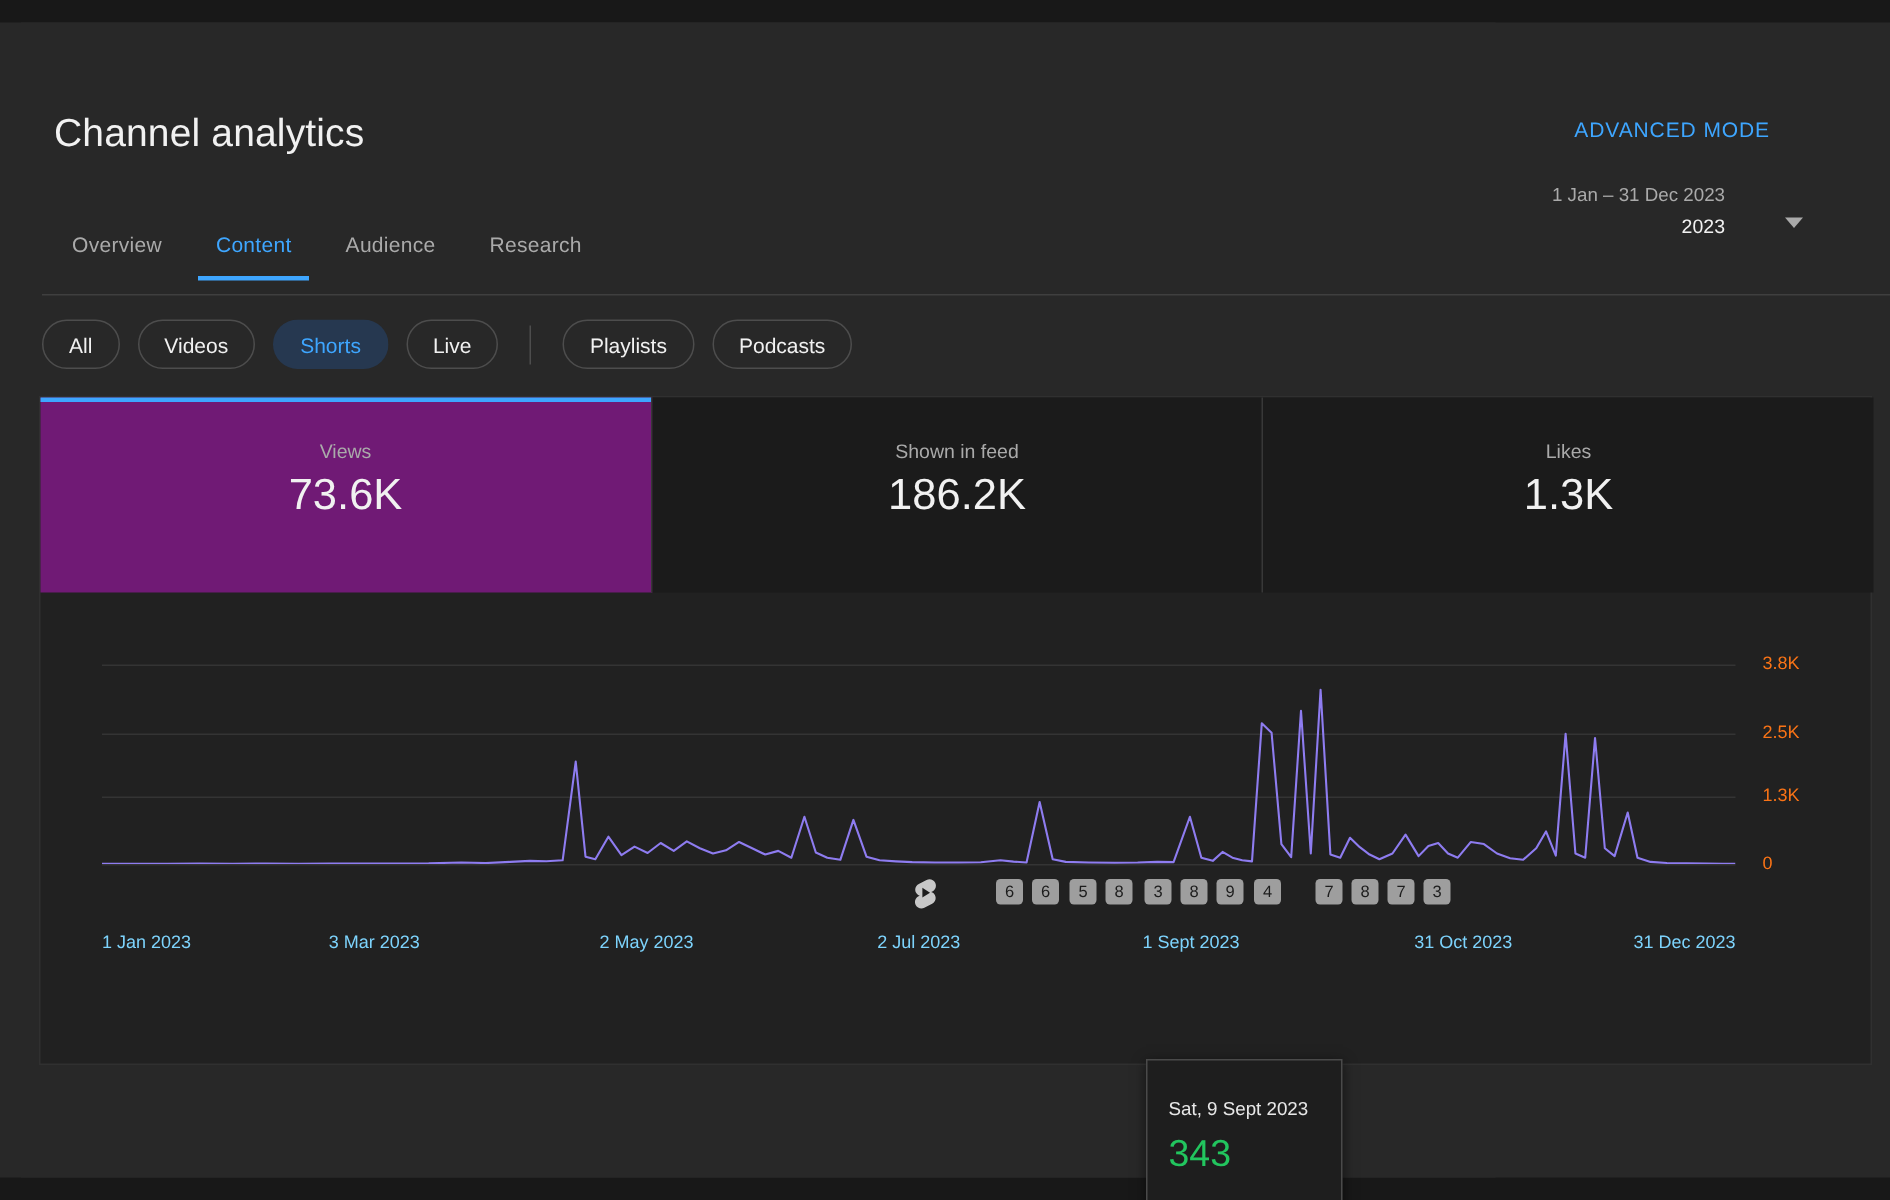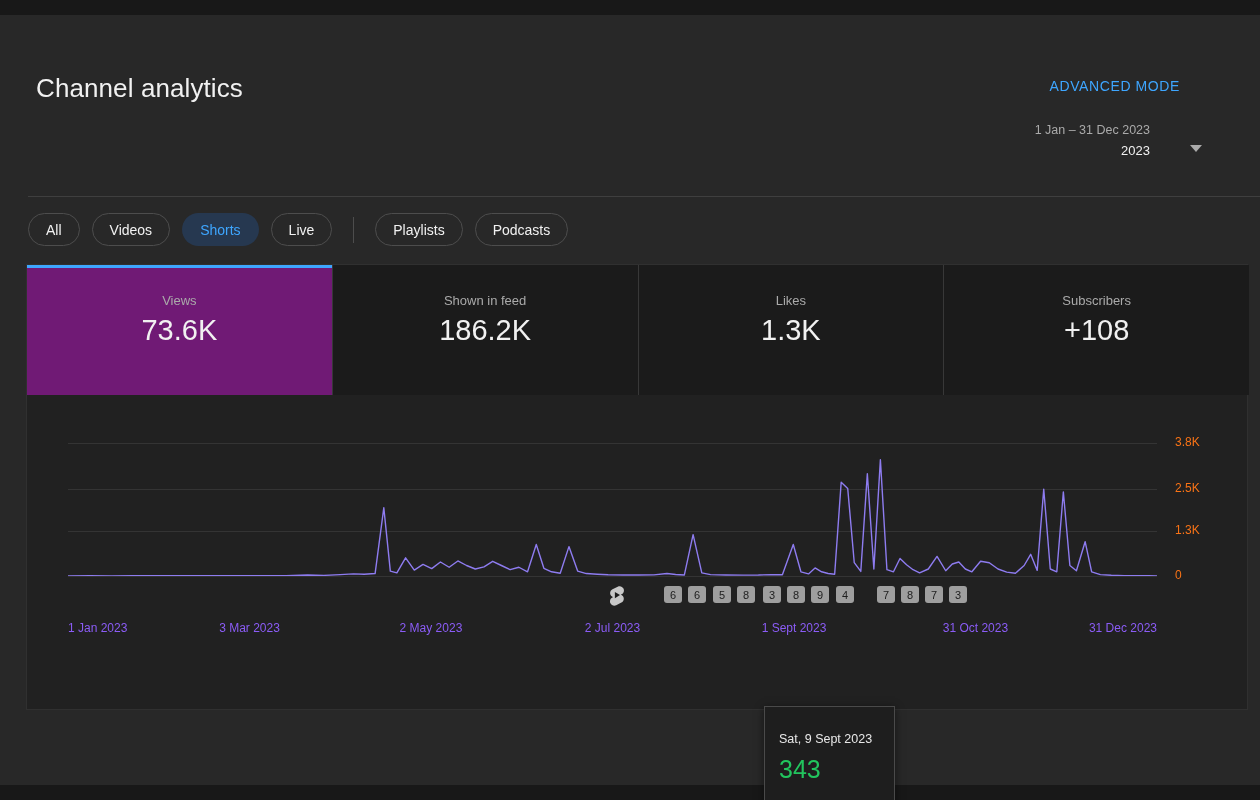--- a/index.html
+++ b/index.html
@@ -139,21 +139,21 @@
   .gridline {
     position: absolute; left: 41px; width: 1089px; height: 1px;
     background: #343434;
   }
   .ylabel {
     position: absolute; left: 1148px;
     font-size: 12px; color: #f97316; transform: translateY(-8px);
   }
   .xlabel {
     position: absolute; top: 226px;
-    font-size: 12px; color: #8b5cf6;
+    font-size: 12px; color: #7dd3fc;
     transform: translateX(-50%); white-space: nowrap; text-align: center;
   }
   .markers {
     position: absolute; left: 0; top: 191px;
     width: 1222px; height: 20px;
   }
   .shorts-icon {
     position: absolute; left: 578px; top: 189px;
     width: 22px; height: 22px;
   }
@@ -196,20 +196,26 @@
 
   <div class="page-title">Channel analytics</div>
   <div class="advanced-mode">ADVANCED MODE</div>
 
   <div class="daterange">
     <div class="dr-sub">1 Jan – 31 Dec 2023</div>
     <div class="dr-main">2023</div>
     <div class="dr-arrow"></div>
   </div>
 
+  <div class="tabs" id="tabs">
+        <div class="tab">Overview</div>
+        <div class="tab active">Content</div>
+        <div class="tab">Audience</div>
+        <div class="tab">Research</div>
+      </div>
   <div class="tab-underline"></div>
 
   <div class="chips" id="chips">
         <div class="chip">All</div>
         <div class="chip">Videos</div>
         <div class="chip selected">Shorts</div>
         <div class="chip">Live</div>
         <div class="chip-divider"></div>
         <div class="chip">Playlists</div>
         <div class="chip">Podcasts</div>
@@ -222,24 +228,20 @@
             <div class="metric-label">Views</div>
             <div class="metric-value">73.6K</div>
           </div>
           <div class="metric">
             <div class="metric-label">Shown in feed</div>
             <div class="metric-value">186.2K</div>
           </div>
           <div class="metric">
             <div class="metric-label">Likes</div>
             <div class="metric-value">1.3K</div>
-          </div>
-          <div class="metric">
-            <div class="metric-label">Subscribers</div>
-            <div class="metric-value">+108</div>
           </div>
         </div>
 
     <div class="chart-area">
       <div id="grid">
             <div class="gridline" style="top: 181px;"></div>
             <div class="gridline" style="top: 135.5px;"></div>
             <div class="gridline" style="top: 93.5px;"></div>
             <div class="gridline" style="top: 48px;"></div>
           </div>

